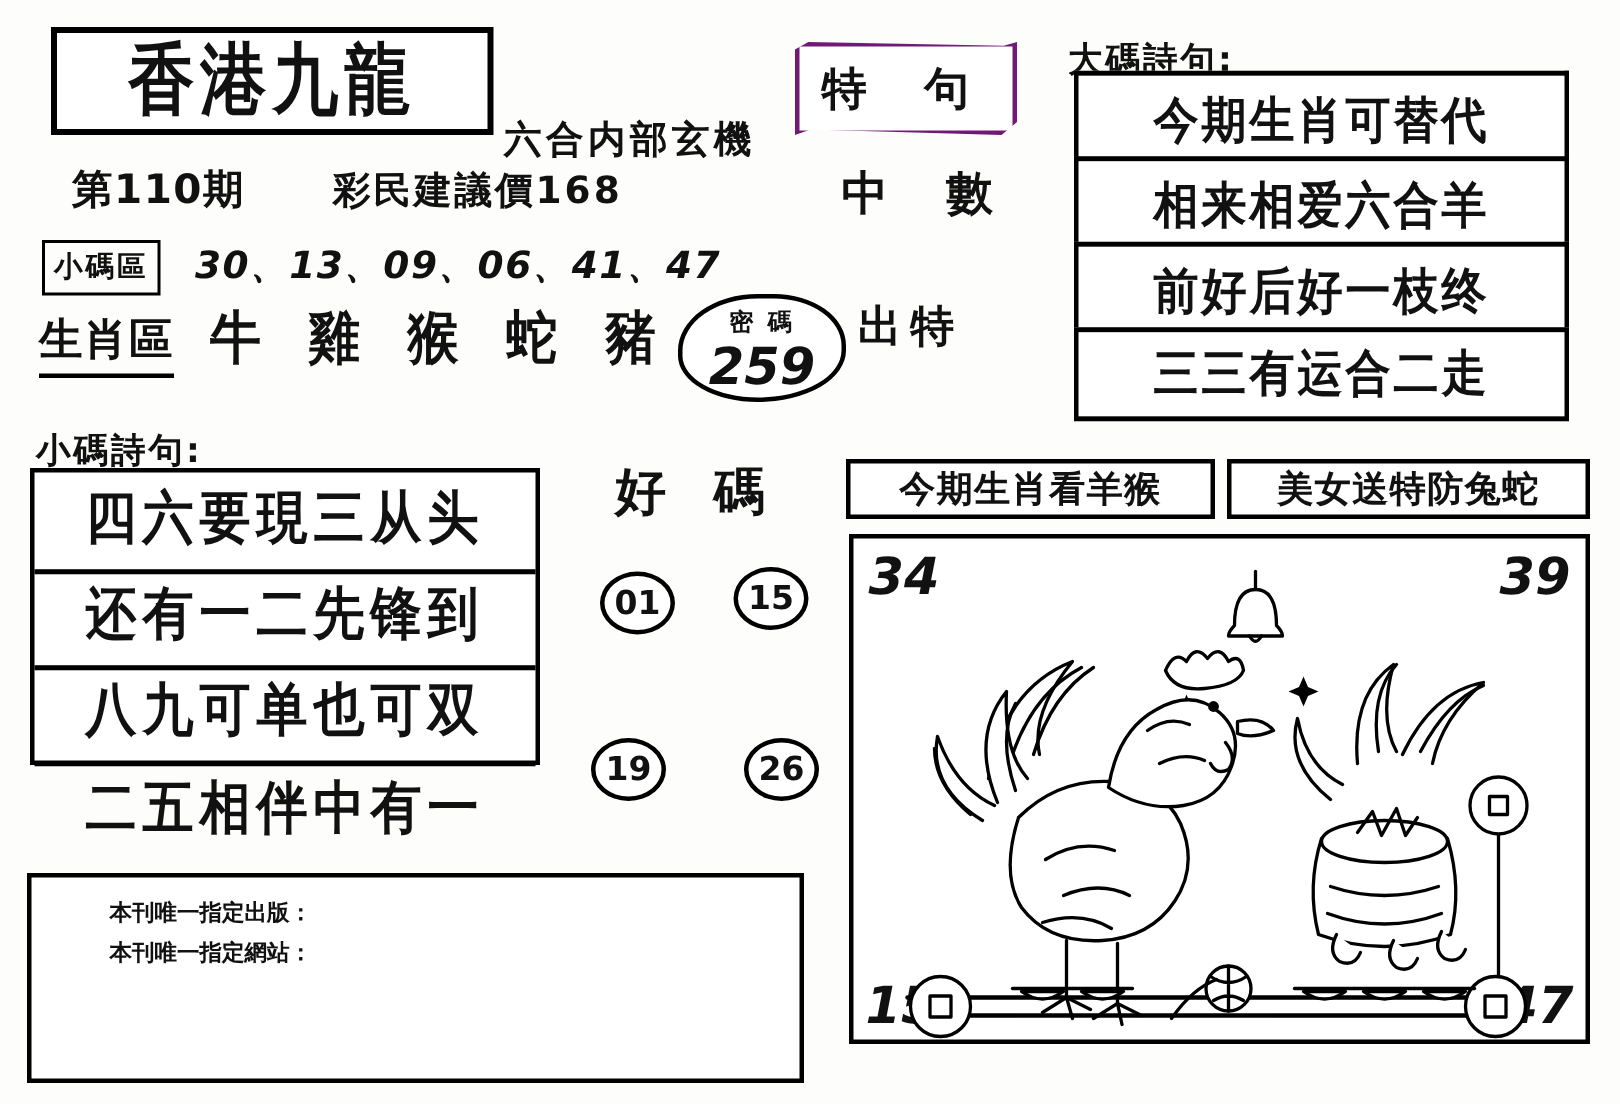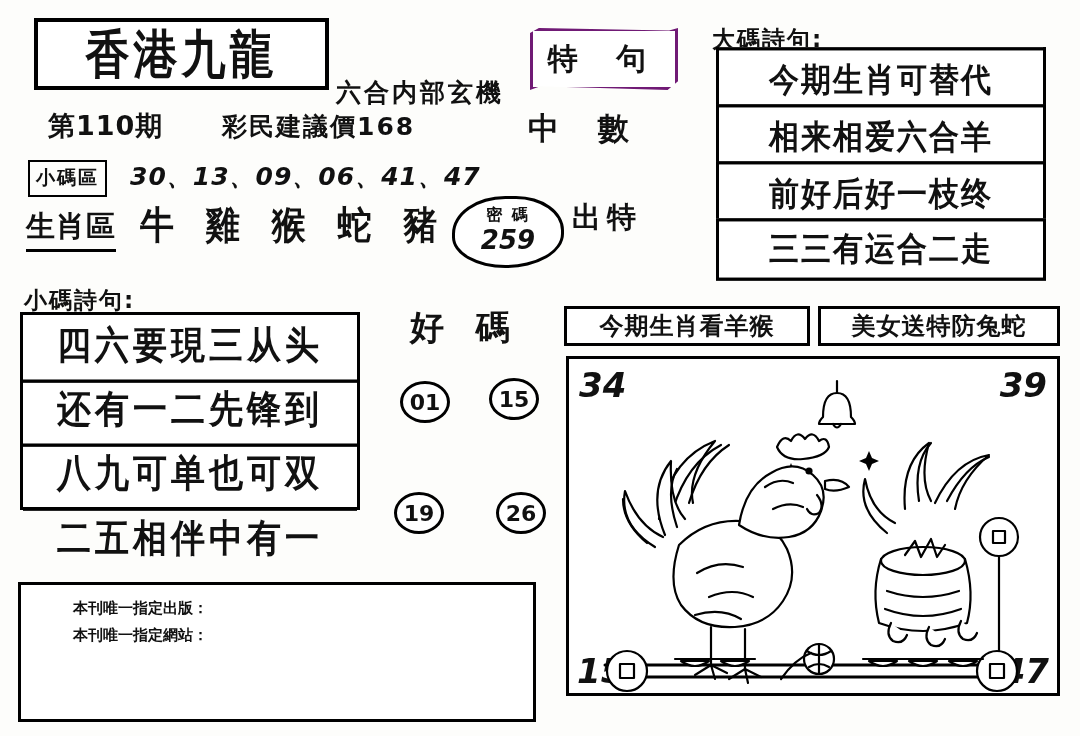--- a/index.html
+++ b/index.html
@@ -79,21 +79,21 @@
     border: 3px solid #000;
     border-radius: 50% 45% 55% 50% / 55% 50% 50% 45%;
     background: #fff;
     text-align: center;
   }
   #secret-blob .sl {
     font-size: 16px; font-weight: bold; letter-spacing: 2px;
     margin-top: 6px;
   }
   #secret-blob .sn {
-    font-size: 26px; font-weight: bold; font-style: italic;
+    font-size: 34px; font-weight: bold; font-style: italic;
     margin-top: -1px;
   }
 
   
   #poem-label {
     position: absolute; left: 24px; top: 285px;
     font-size: 23px; font-weight: bold; letter-spacing: 2px;
   }
   #poem-box {
     position: absolute; left: 20px; top: 312px;
@@ -133,21 +133,21 @@
   #teju-banner {
     position: absolute; left: 530px; top: 28px;
     width: 148px; height: 62px;
     border: 3px solid #701a75;
     background: #fff;
     display: flex; align-items: center; justify-content: center;
     font-size: 30px; font-weight: bold; letter-spacing: 14px;
     clip-path: polygon(0 8%, 6% 0, 94% 4%, 100% 0, 100% 86%, 93% 100%, 7% 94%, 0 100%);
   }
   #zhongshu {
-    position: absolute; left: 528px; top: 108px;
+    position: absolute; left: 561px; top: 108px;
     font-size: 31px; font-weight: bold; letter-spacing: 14px;
   }
   #chute {
     position: absolute; left: 572px; top: 198px;
     font-size: 29px; font-weight: bold; letter-spacing: 6px;
   }
 
   
   #bigpoem-label {
     position: absolute; left: 712px; top: 24px;

